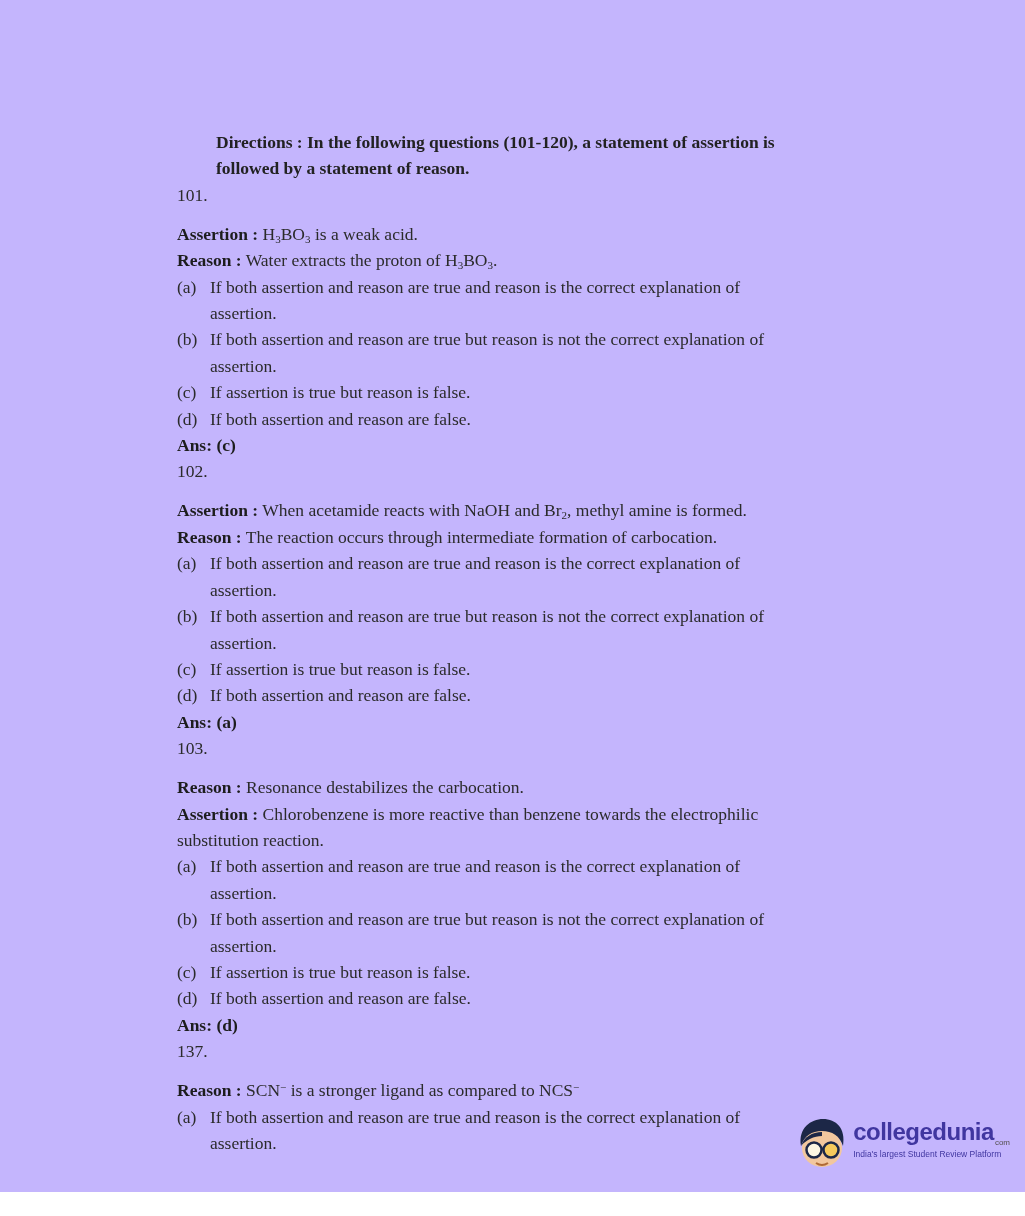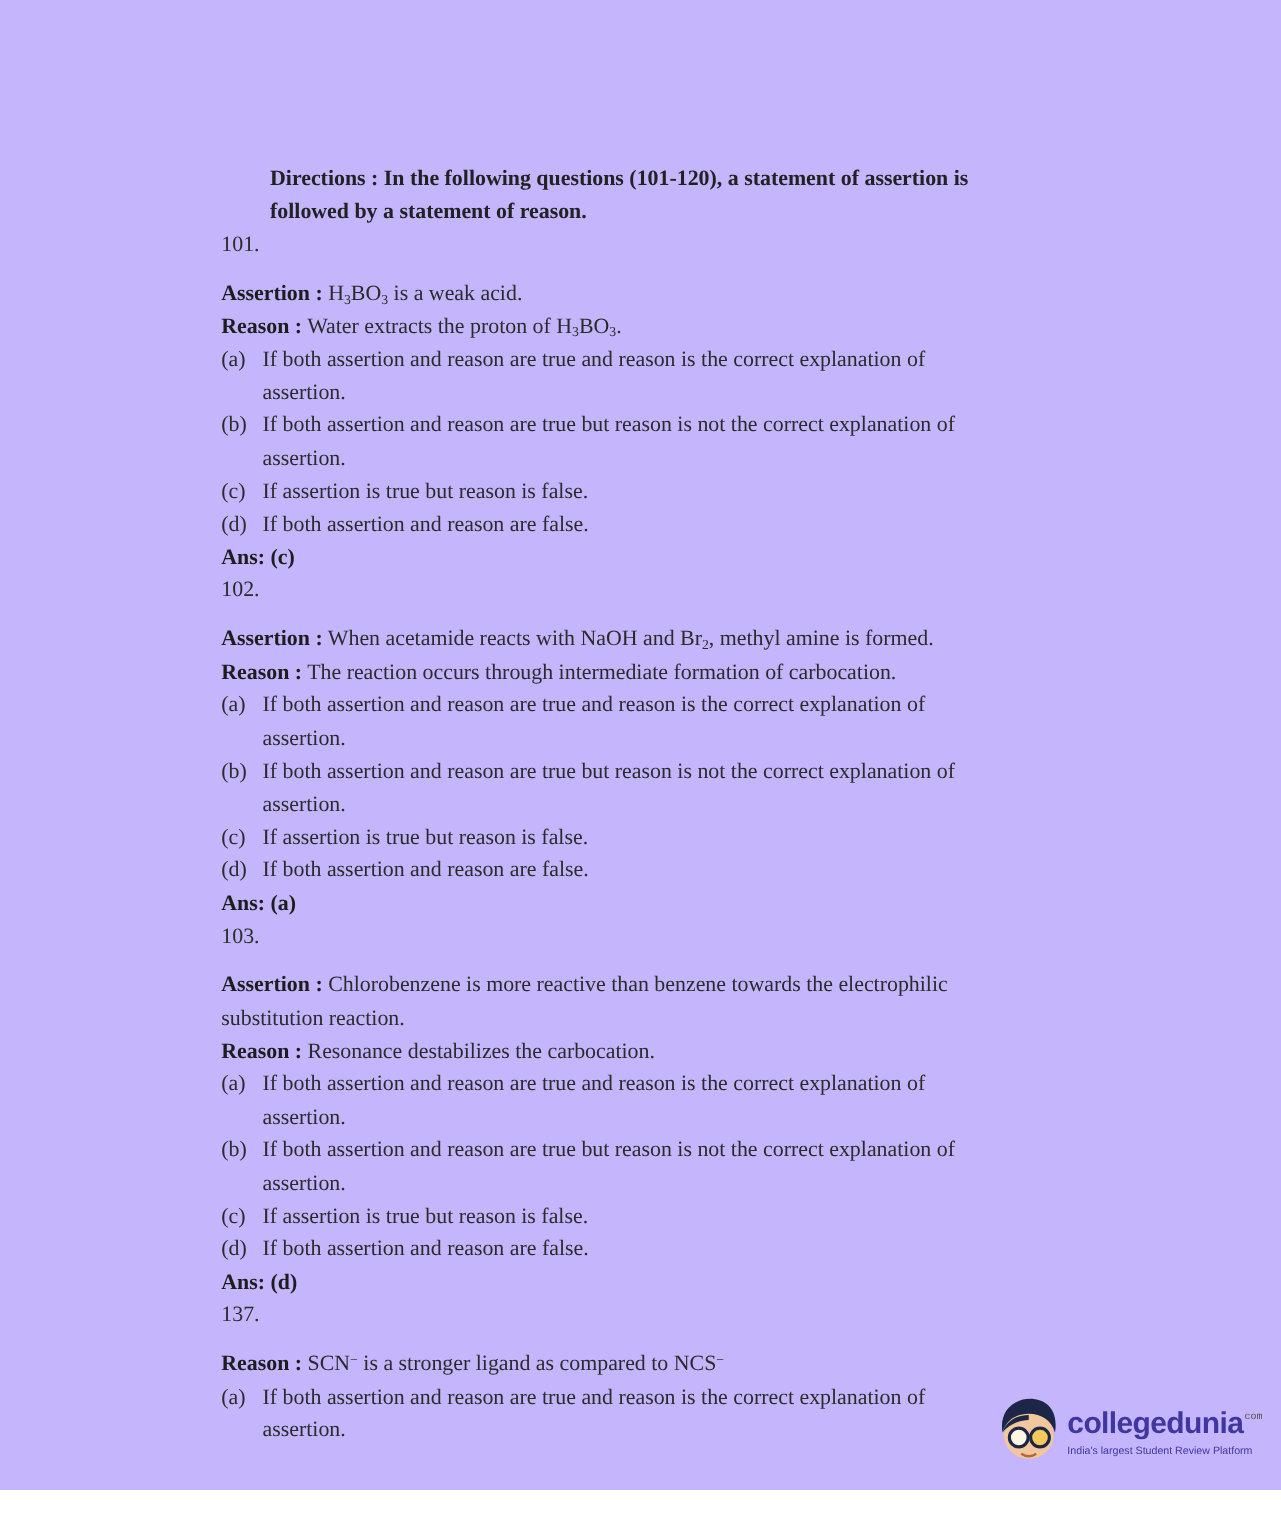--- a/index.html
+++ b/index.html
@@ -45,37 +45,37 @@
   .answer { font-weight: bold; color: #1d1d1d; }
 
   sub { font-size: 11px; vertical-align: -3px; line-height: 0; }
   sup { font-size: 11px; vertical-align: 5px; line-height: 0; }
 
   .logo {
     position: absolute;
     right: 15px;
     bottom: 20px;
     display: flex;
-    align-items: center;
+    align-items: flex-start;
     gap: 5px;
   }
   .logo-text { display: flex; flex-direction: column; }
   .brand-row { display: flex; align-items: flex-start; }
   .brand {
     font-family: "Liberation Sans", "DejaVu Sans", sans-serif;
     font-weight: bold;
     font-size: 24px;
     letter-spacing: -0.5px;
     color: #4036a0;
   }
   .brand-suffix {
-    font-family: Liberation Mono, monospace;
+    font-family: Liberation Sans, sans-serif;
     font-size: 8px;
     color: #55504f;
-    margin-top: 4px;
+    margin-top: 20px;
     margin-left: 1px;
   }
   .tagline {
     font-family: "Liberation Sans", "DejaVu Sans", sans-serif;
     font-size: 8.5px;
     color: #4036a0;
     margin-top: 2px;
     white-space: nowrap;
   }
 </style>
@@ -138,22 +138,22 @@
           </div>
           <p class="answer">Ans: (a)</p>
         </div>
       </div>
     </div>
 
     <div class="question">
       <div class="q-row">
         <span class="q-num">103.</span>
         <div class="q-body">
+          <p class="q-line"><b class="lbl">Reason :</b> <span>Resonance destabilizes the carbocation.</span></p>
           <p class="q-line"><b class="lbl">Assertion :</b> <span>Chlorobenzene is more reactive than benzene towards the electrophilic substitution reaction.</span></p>
-          <p class="q-line"><b class="lbl">Reason :</b> <span>Resonance destabilizes the carbocation.</span></p>
           <div class="option">
             <span class="opt-letter">(a)</span>
             <span class="opt-text">If both assertion and reason are true and reason is the correct explanation of assertion.</span>
           </div>
           <div class="option">
             <span class="opt-letter">(b)</span>
             <span class="opt-text">If both assertion and reason are true but reason is not the correct explanation of assertion.</span>
           </div>
           <div class="option">
             <span class="opt-letter">(c)</span>

